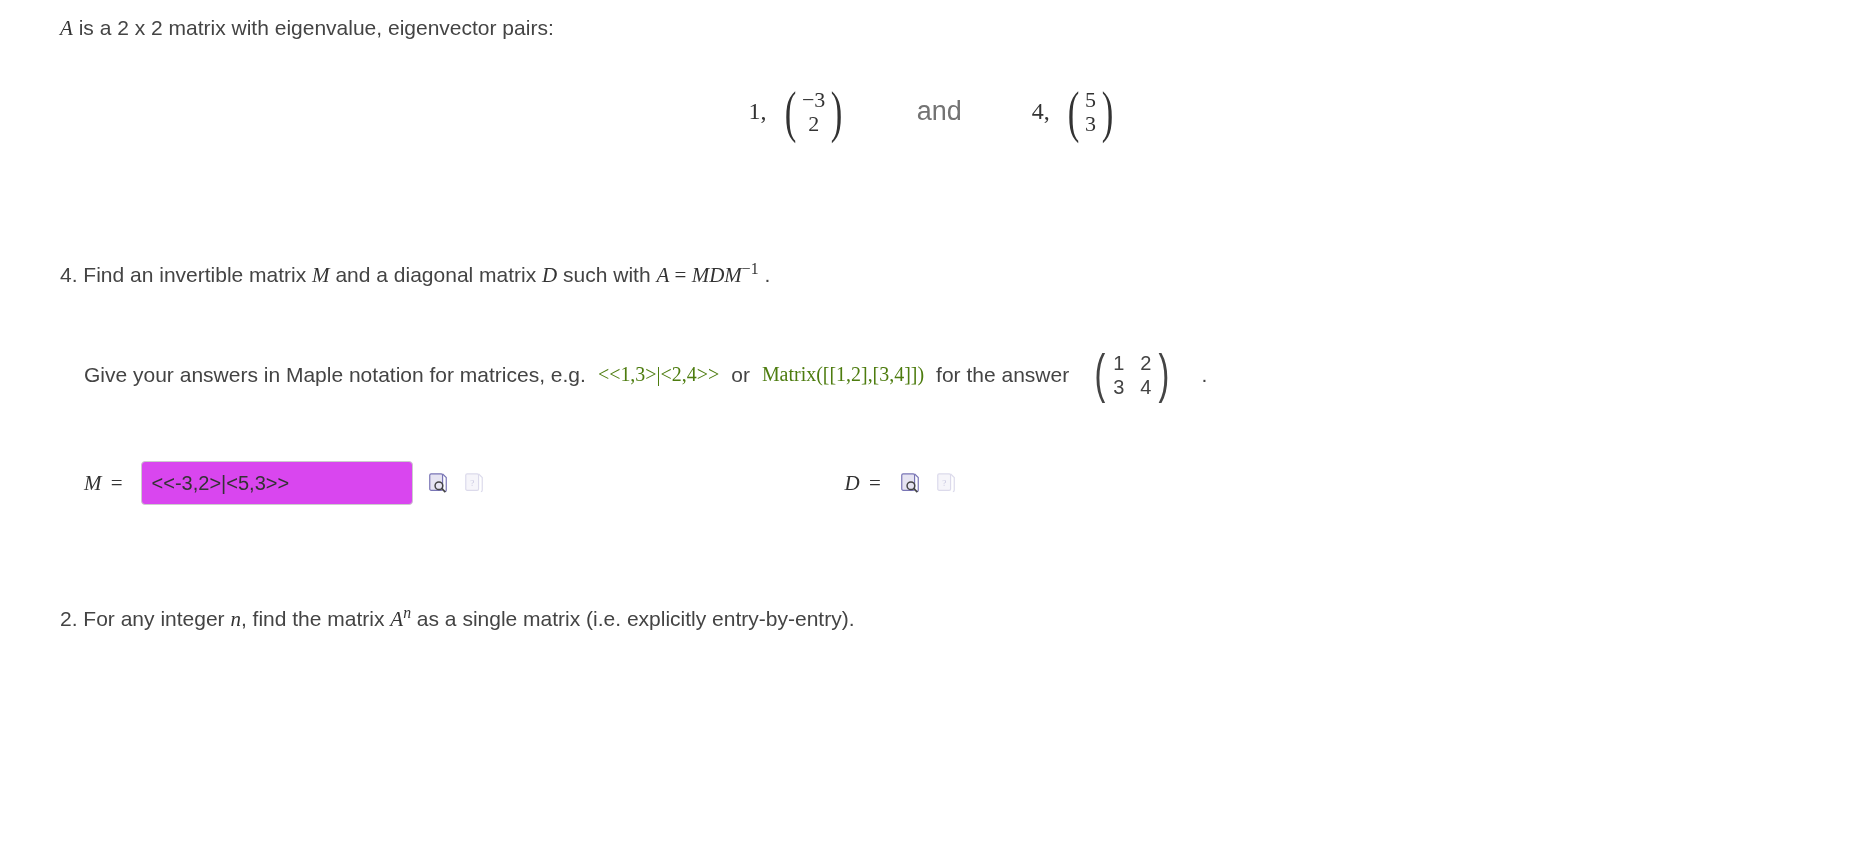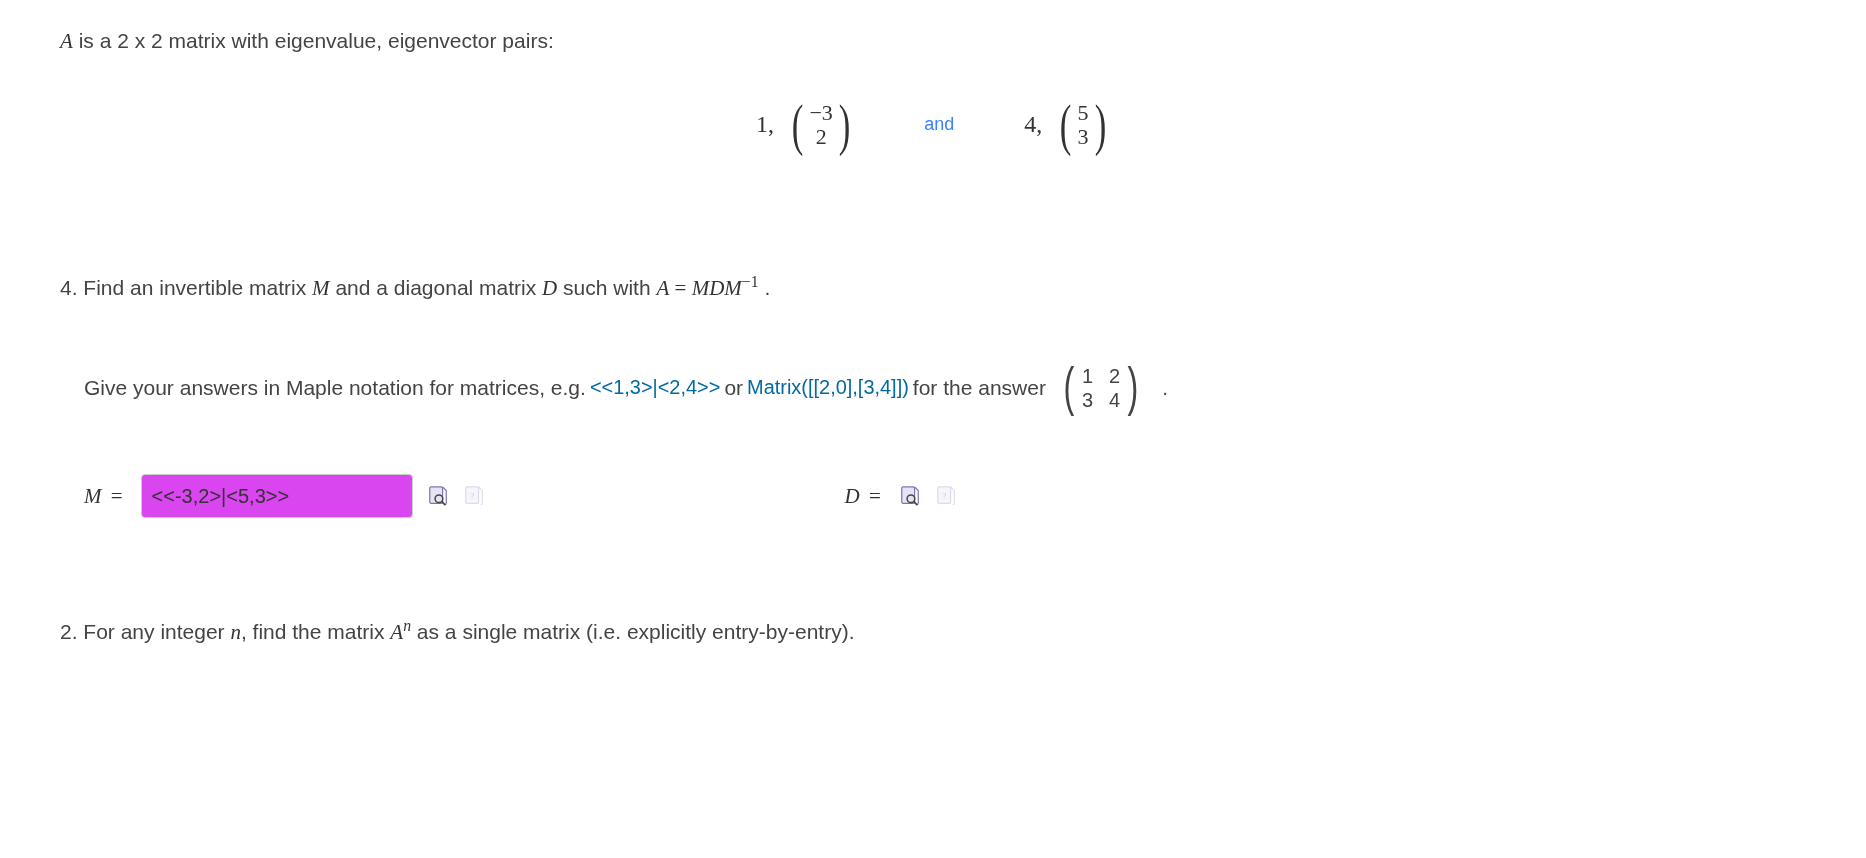--- a/index.html
+++ b/index.html
@@ -5,57 +5,57 @@
   html, body {
     margin: 0;
     padding: 0;
     background: #fff;
     font-family: "Helvetica Neue", Helvetica, Arial, sans-serif;
     font-size: 21px;
     color: #444;
     font-weight: 400;
   }
   .page {
-    padding: 25px 60px 40px 60px;
+    padding: 12px 60px 40px 60px;
     max-width: 1800px;
   }
   .math-it {
     font-family: "Cambria Math", "Times New Roman", Times, serif;
     font-style: italic;
     color: #333;
   }
   .math-rm {
     font-family: "Cambria Math", "Times New Roman", Times, serif;
     font-style: normal;
     color: #333;
   }
   .mono {
-    font-family: Liberation Sans, sans-serif;
+    font-family: Liberation Serif, serif;
     font-size: 0.95em;
-    color: #0369a1;
+    color: #4d7c0f;
   }
 
   
   .line { margin: 0 0 8px 0; line-height: 1.5; }
 
   
   .display-row {
     display: flex;
     justify-content: center;
     align-items: center;
     gap: 70px;
     margin: 42px 0 120px 0;
     font-family: "Cambria Math", "Times New Roman", Times, serif;
     color: #333;
     font-size: 24px;
   }
   .display-row .connector {
     font-family: "Helvetica Neue", Helvetica, Arial, sans-serif;
-    font-size: 18px;
-    color: #3b82f6;
+    font-size: 27px;
+    color: #737373;
   }
   .pair { display: inline-flex; align-items: center; gap: 14px; }
 
   
   .col-vec {
     display: inline-flex;
     align-items: stretch;
     vertical-align: middle;
     line-height: 1;
   }
@@ -92,21 +92,21 @@
     gap: 4px 16px;
     align-items: center;
     justify-items: center;
     padding: 2px 4px;
     font-size: 20px;
   }
   .mat22.small .paren { font-size: 54px; }
 
   
   .q1-top { margin-top: 6px; margin-bottom: 60px; }
-  .instr  { margin-left: 24px; margin-bottom: 62px; display: flex; align-items: center; flex-wrap: wrap; gap: 4px; line-height: 1.6; }
+  .instr  { margin-left: 24px; margin-bottom: 62px; display: flex; align-items: center; flex-wrap: wrap; gap: 12px; line-height: 1.6; }
   .instr .mat22 { margin: 0 6px 0 10px; }
   .period { margin-left: 10px; }
 
   
   .answer-row {
     display: flex;
     align-items: center;
     gap: 360px;
     margin-left: 24px;
     margin-bottom: 96px;
@@ -191,21 +191,21 @@
   </div>
 
   <p class="line q1-top">
     <span>4. Find an invertible matrix </span><span class="math-it">M</span><span> and a diagonal matrix </span><span class="math-it">D</span><span> such with </span><span class="math-it">A</span><span class="math-rm"> = </span><span class="math-it">M</span><span class="math-it">D</span><span class="math-it">M</span><span class="math-rm neg1">−1</span><span> .</span>
   </p>
 
   <div class="instr">
     <span>Give your answers in Maple notation for matrices, e.g.   </span>
     <span class="mono">&lt;&lt;1,3&gt;|&lt;2,4&gt;&gt;</span>
     <span> or </span>
-    <span class="mono">Matrix([[2,0],[3,4]])</span>
+    <span class="mono">Matrix([[1,2],[3,4]])</span>
     <span> for  the answer </span>
     <span class="mat22 small">
       <span class="paren">(</span>
       <span class="grid">
         <span>1</span>
         <span>2</span>
         <span>3</span>
         <span>4</span>
       </span>
       <span class="paren">)</span>

